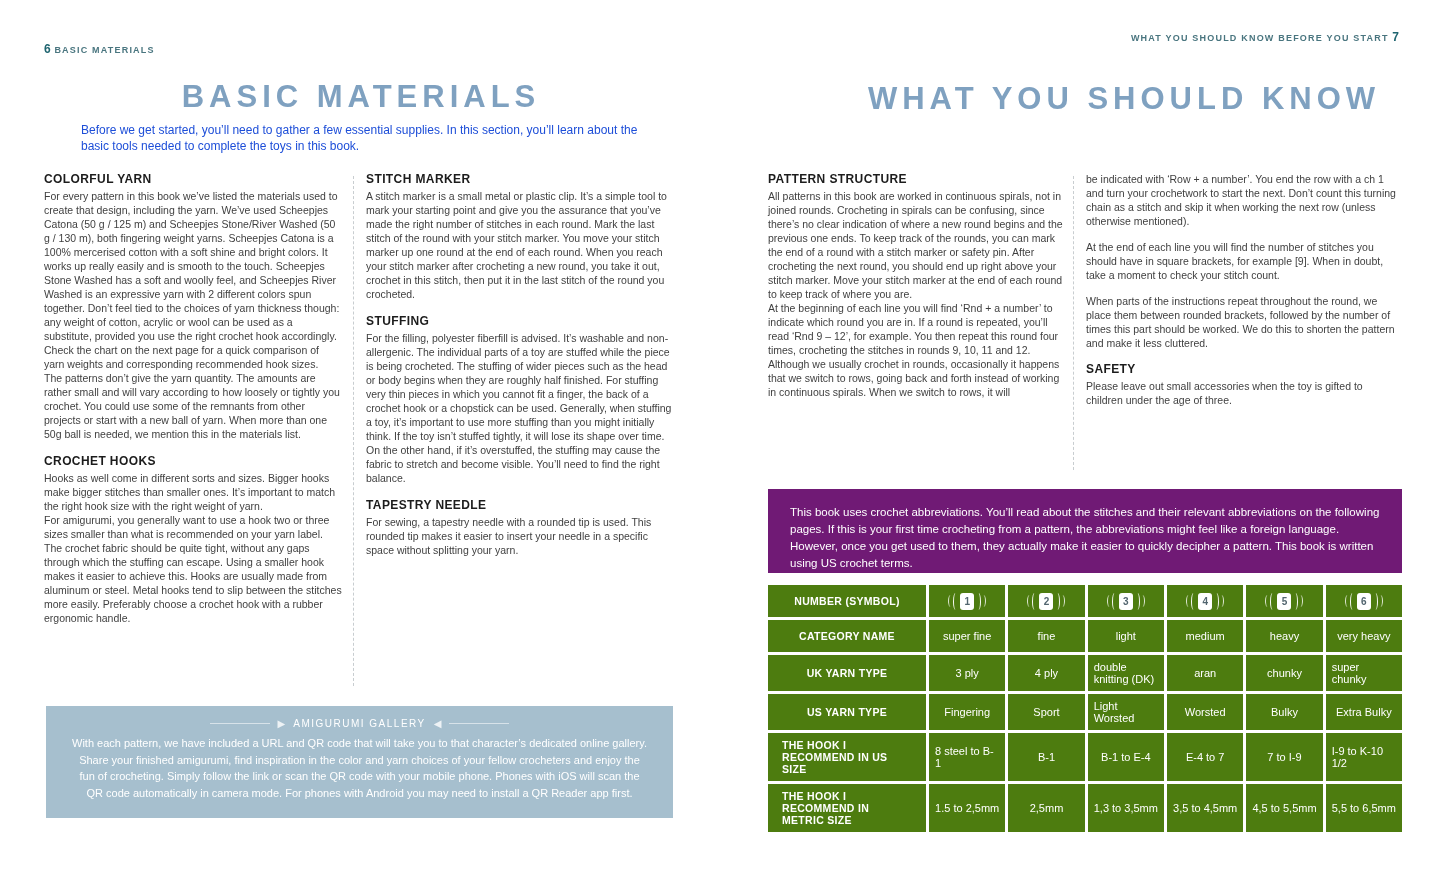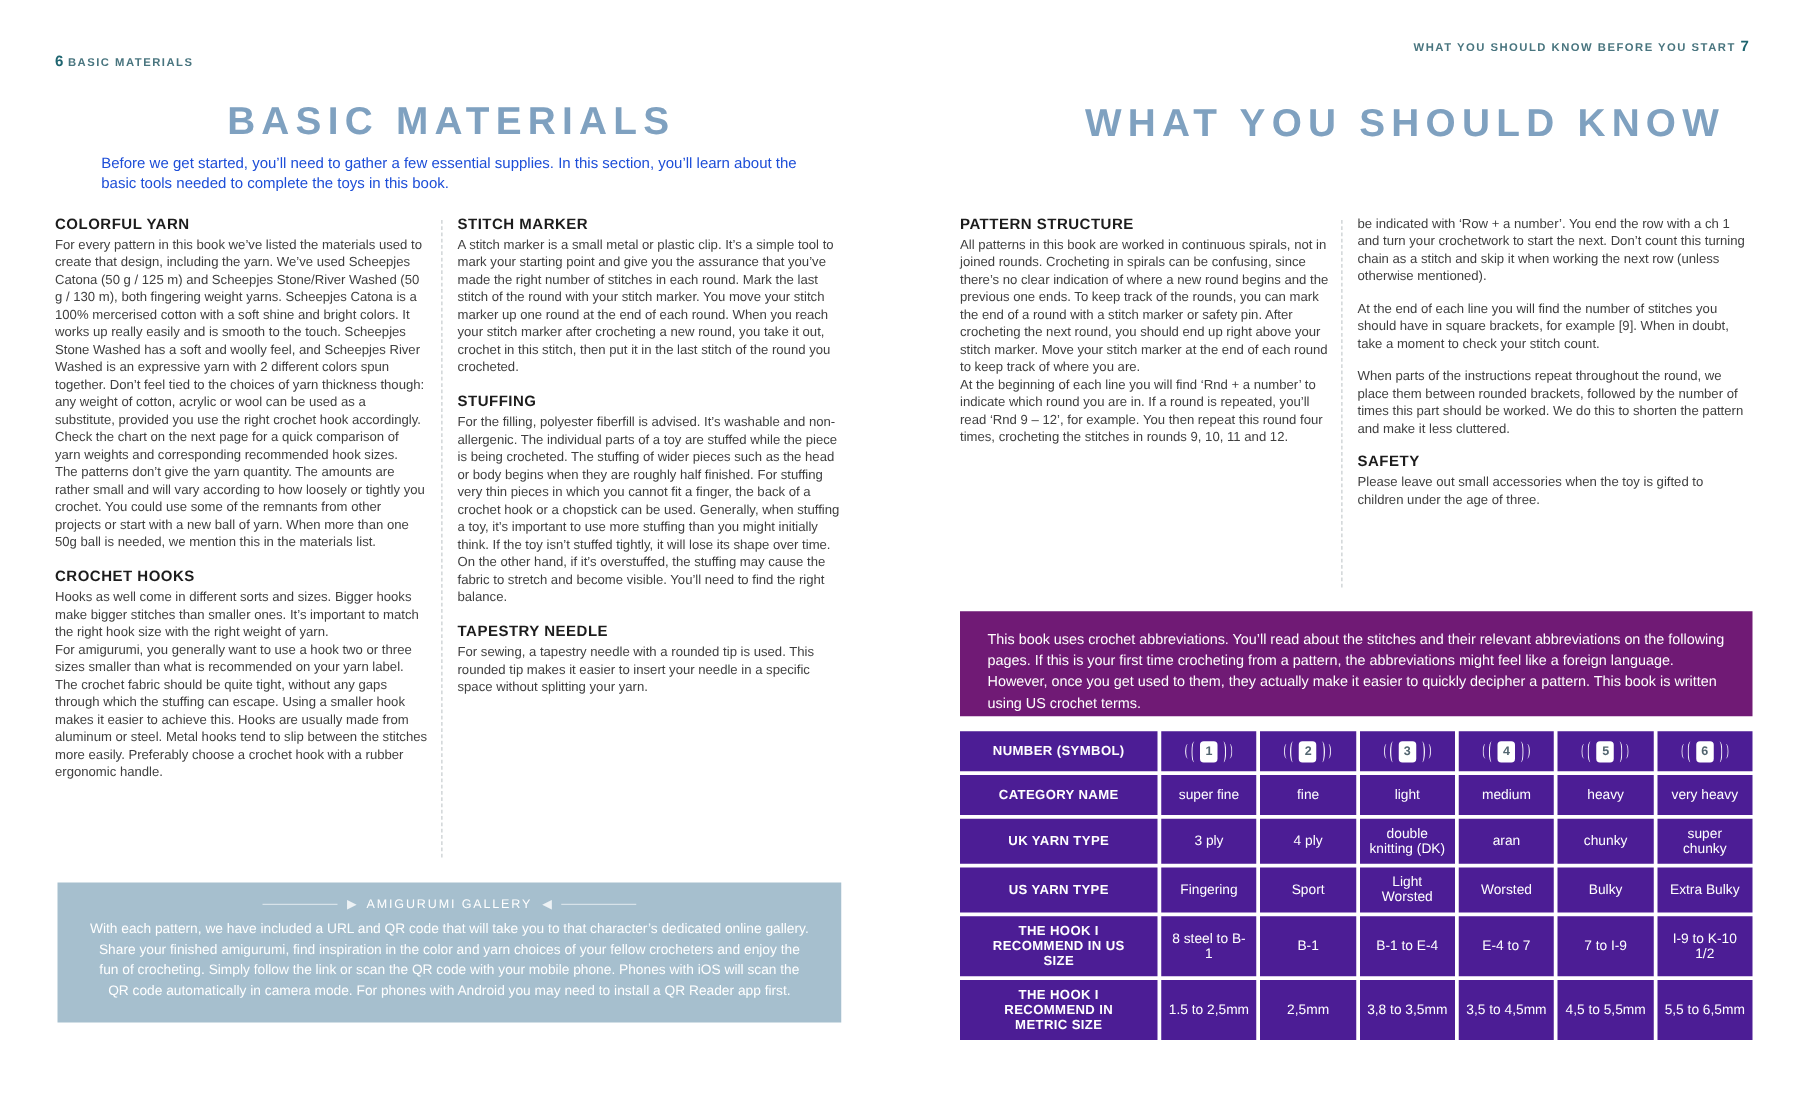--- a/index.html
+++ b/index.html
@@ -59,22 +59,22 @@
     background:#701a75;color:#ffffff;box-sizing:border-box;padding:15px 22px;
     font-size:11.5px;line-height:17px;
   }
   
   #yarn-table{
     position:absolute;left:768px;top:585px;width:634px;
     display:grid;grid-template-columns:158px repeat(6,1fr);
     grid-auto-rows:auto;gap:3px;
   }
   .tcell{
-    background:#4c1d95;color:#ffffff;display:flex;align-items:center;justify-content:center;
-    text-align:center;padding:6px 6px;box-sizing:border-box;min-height:32px;font-size:11px;
+    background:#4d7c0f;color:#ffffff;display:flex;align-items:center;justify-content:center;
+    padding:6px 6px;box-sizing:border-box;min-height:32px;font-size:11px;
   }
   .tlabel{font-weight:bold;font-size:10.5px;letter-spacing:0.3px;padding:6px 14px;}
   
   .skein{display:flex;align-items:center;justify-content:center;}
   .arc-l,.arc-r{display:inline-block;width:4px;height:17px;}
   .arc-l{border-left:1.6px solid rgba(255,255,255,0.95);border-radius:50%;}
   .arc-r{border-right:1.6px solid rgba(255,255,255,0.95);border-radius:50%;}
   .arc-sm{height:12px;opacity:0.85;}
   .skein-num{
     background:#ffffff;color:#52656f;font-weight:bold;font-size:10px;
@@ -142,20 +142,21 @@
 
 <div class="big-title" id="title-right">
   <div>WHAT YOU SHOULD KNOW</div>
 </div>
 
 <div class="col" id="rp-col1">
   <div class="sec">
     <h3>PATTERN STRUCTURE</h3>
     <p class="para">All patterns in this book are worked in continuous spirals, not in joined rounds. Crocheting in spirals can be confusing, since there’s no clear indication of where a new round begins and the previous one ends. To keep track of the rounds, you can mark the end of a round with a stitch marker or safety pin. After crocheting the next round, you should end up right above your stitch marker. Move your stitch marker at the end of each round to keep track of where you are.</p>
     <p class="para">At the beginning of each line you will find ‘Rnd + a number’ to indicate which round you are in. If a round is repeated, you’ll read ‘Rnd 9 – 12’, for example. You then repeat this round four times, crocheting the stitches in rounds 9, 10, 11 and 12.</p>
+    <p class="para">Although we usually crochet in rounds, occasionally it happens that we switch to rows, going back and forth instead of working in continuous spirals. When we switch to rows, it will</p>
   </div>
 </div>
 
 <div class="vdash" id="dash-right"></div>
 
 <div class="col" id="rp-col2">
   <p class="para">be indicated with ‘Row + a number’. You end the row with a ch 1 and turn your crochetwork to start the next. Don’t count this turning chain as a stitch and skip it when working the next row (unless otherwise mentioned).</p>
   <p class="para">At the end of each line you will find the number of stitches you should have in square brackets, for example [9]. When in doubt, take a moment to check your stitch count.</p>
   <p class="para">When parts of the instructions repeat throughout the round, we place them between rounded brackets, followed by the number of times this part should be worked. We do this to shorten the pattern and make it less cluttered.</p>
   <div class="sec">
@@ -252,17 +253,17 @@
   <div class="tcell">8 steel to B-1</div>
   <div class="tcell">B-1</div>
   <div class="tcell">B-1 to E-4</div>
   <div class="tcell">E-4 to 7</div>
   <div class="tcell">7 to I-9</div>
   <div class="tcell">I-9 to K-10 1/2</div>
 
   <div class="tcell tlabel">THE HOOK I RECOMMEND IN METRIC SIZE</div>
   <div class="tcell">1.5 to 2,5mm</div>
   <div class="tcell">2,5mm</div>
-  <div class="tcell">3,8 to 3,5mm</div>
+  <div class="tcell">1,3 to 3,5mm</div>
   <div class="tcell">3,5 to 4,5mm</div>
   <div class="tcell">4,5 to 5,5mm</div>
   <div class="tcell">5,5 to 6,5mm</div>
 </div>
 
 </body></html>

